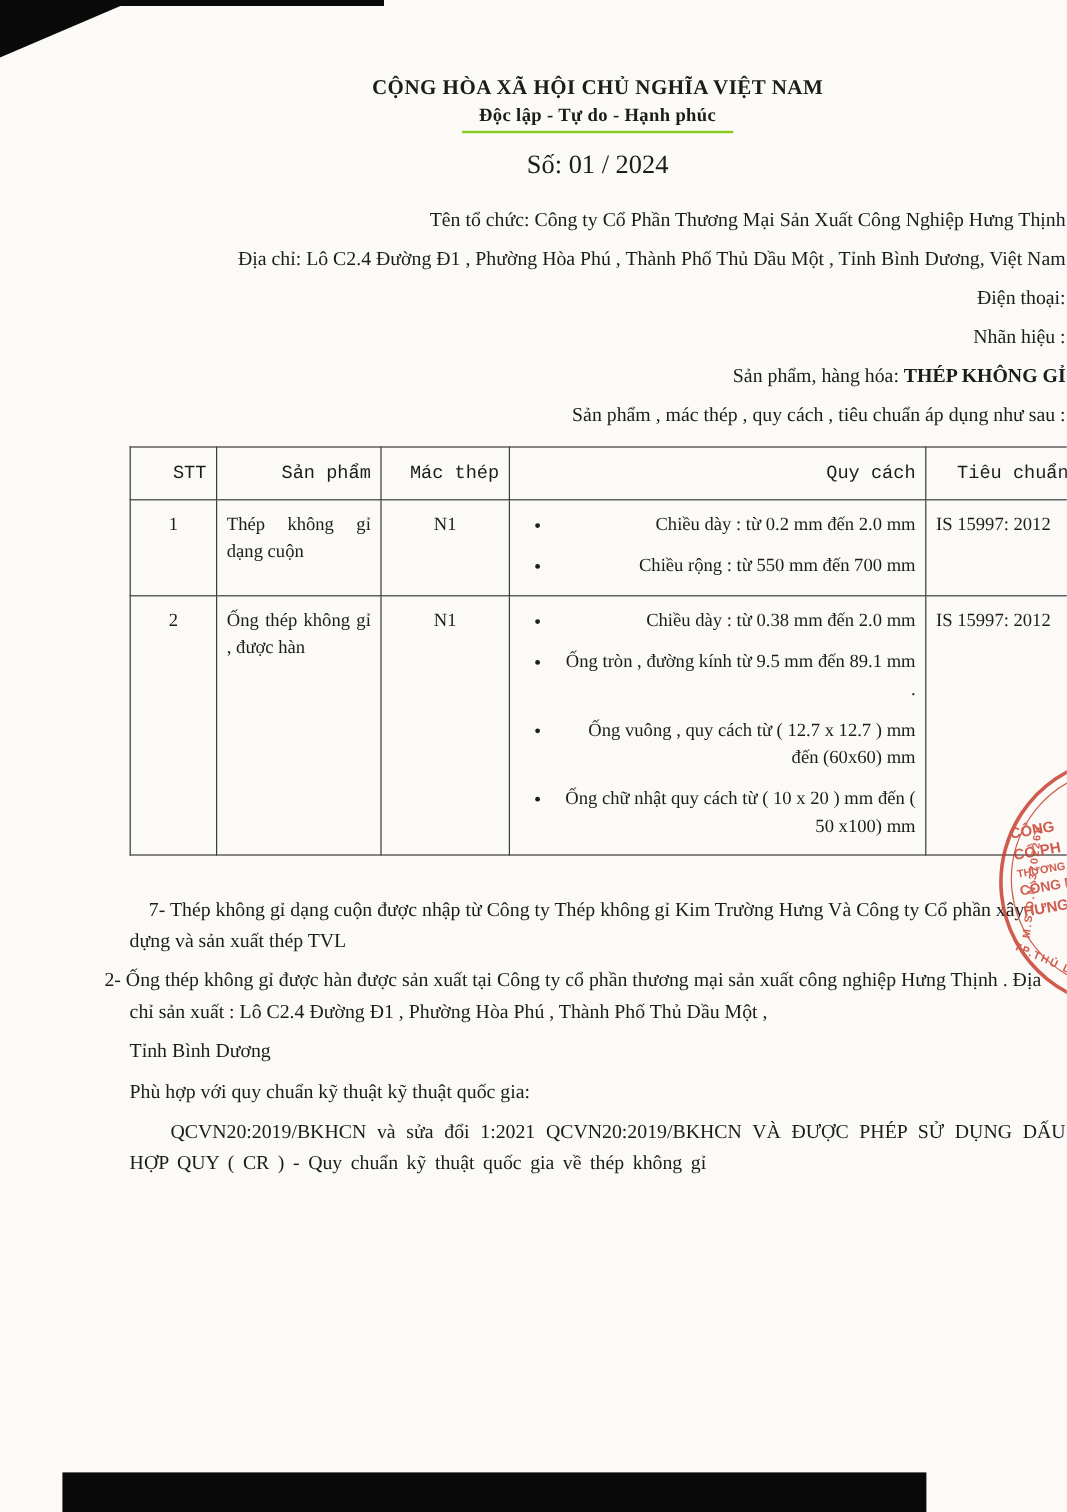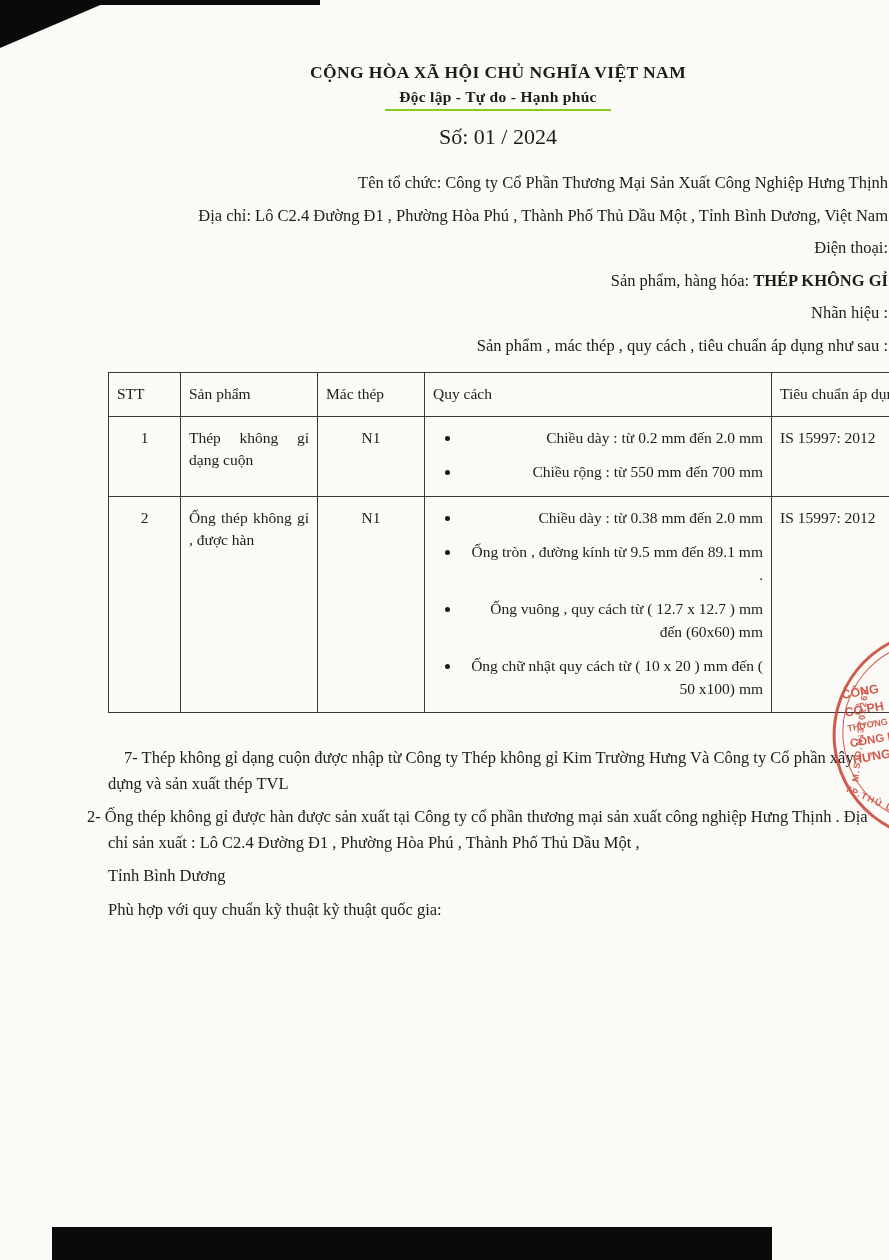--- a/index.html
+++ b/index.html
@@ -43,21 +43,21 @@
       width: 780px;
       table-layout: fixed;
       font-size: 15.5px;
     }
     table.spec th, table.spec td {
       border: 1px solid #3a3a3a;
       vertical-align: top;
       padding: 10px 8px;
       line-height: 1.45;
     }
-    table.spec th { font-weight: normal; text-align: left; }
+    table.spec th { font-weight: normal; text-align: right; font-family: Liberation Mono, monospace; }
     th.c-stt, td.c-stt { width: 55px; text-align: center; }
     th.c-sp,  td.c-sp  { width: 120px; }
     th.c-mt  { width: 90px; }
     td.c-mt  { text-align: center; }
     th.c-qc, td.c-qc { width: 330px; text-align: right; }
     th.c-tc, td.c-tc { width: 185px; }
     td.c-sp { text-align: justify; }
     td.c-qc ul { margin: 0; padding-left: 28px; }
     td.c-qc li { padding-left: 4px; margin-bottom: 12px; }
     td.c-qc li:last-child { margin-bottom: 2px; }
@@ -134,22 +134,22 @@
       <div class="motto-wrap">
         <span class="motto">Độc lập - Tự do - Hạnh phúc</span>
       </div>
     </div>
 
     <div class="doc-number">Số: 01 / 2024</div>
 
     <p class="info first">Tên tổ chức: Công ty Cổ Phần Thương Mại Sản Xuất Công Nghiệp Hưng Thịnh</p>
     <p class="info">Địa chỉ: Lô C2.4 Đường Đ1 , Phường Hòa Phú , Thành Phố Thủ Dầu Một , Tỉnh Bình Dương, Việt Nam</p>
     <p class="info">Điện thoại:</p>
+    <p class="info indent-sm">Nhãn hiệu :</p>
     <p class="info indent-sm"><span>Sản phẩm, hàng hóa: </span><b>THÉP KHÔNG GỈ</b></p>
-    <p class="info indent-sm">Nhãn hiệu :</p>
     <p class="info indent-sm">Sản phẩm , mác thép , quy cách , tiêu chuẩn áp dụng như sau :</p>
 
     <table class="spec">
       <thead>
         <tr>
           <th class="c-stt">STT</th>
           <th class="c-sp">Sản phẩm</th>
           <th class="c-mt">Mác thép</th>
           <th class="c-qc">Quy cách</th>
           <th class="c-tc">Tiêu chuẩn áp dụng</th>
@@ -183,20 +183,21 @@
           <td class="c-tc">IS 15997: 2012</td>
         </tr>
       </tbody>
     </table>
 
     <div class="notes">
       <p class="note1">7-  Thép không gỉ dạng cuộn được nhập từ Công ty Thép không gỉ Kim Trường Hưng Và Công ty Cổ phần xây dựng và sản xuất thép TVL</p>
       <p class="note2">2-  Ống thép không gỉ được hàn được sản xuất tại Công ty cổ phần thương mại sản xuất công nghiệp Hưng Thịnh . Địa chỉ sản xuất : Lô C2.4 Đường Đ1 , Phường Hòa Phú , Thành Phố Thủ Dầu Một ,</p>
       <p class="note3">Tỉnh Bình Dương</p>
       <p class="note4">Phù hợp với quy chuẩn kỹ thuật kỹ thuật quốc gia:</p>
+      <p class="note5">QCVN20:2019/BKHCN và sửa đổi 1:2021 QCVN20:2019/BKHCN VÀ ĐƯỢC PHÉP SỬ DỤNG DẤU HỢP QUY ( CR ) -  Quy chuẩn kỹ thuật quốc gia về thép không gỉ</p>
     </div>
 
   </div>
 
   <div class="stamp">
     <div class="stamp-circle outer"></div>
     <div class="stamp-circle inner"></div>
     <div class="stamp-ring-text">M.S.D.N:3702266</div>
     <div class="stamp-center">
       <div class="s1">CÔNG</div>

